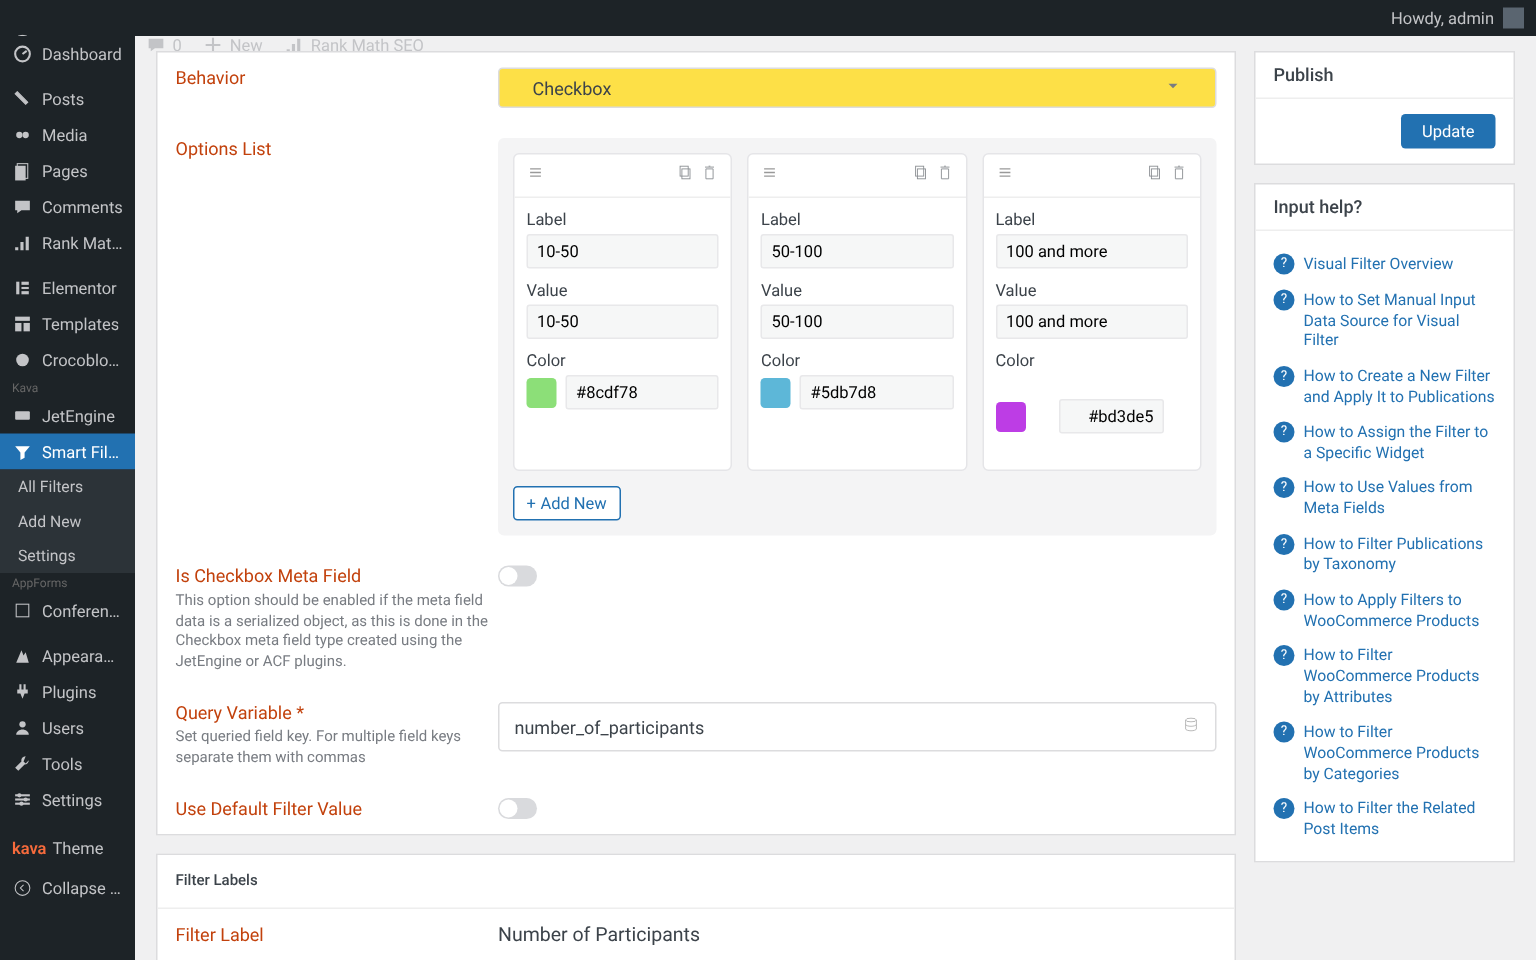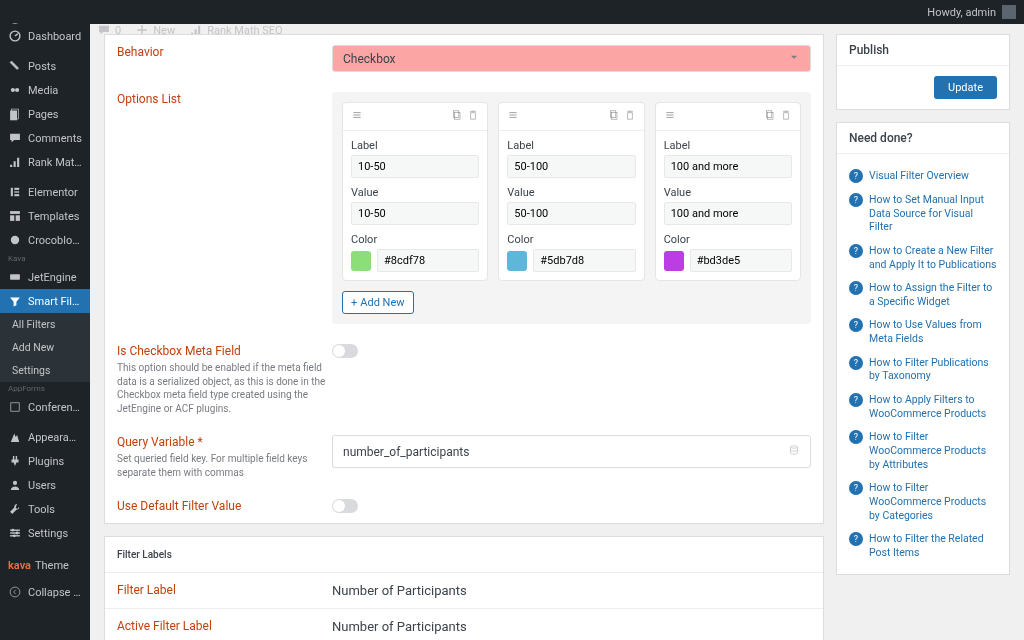--- a/index.html
+++ b/index.html
@@ -26,21 +26,21 @@
 .left-col { flex: 1; }
 .right-col { width: 174px; flex-shrink: 0; }
 .box { background: #fff; border: 1px solid #dcdcde; margin-bottom: 12px; }
 .box-head { padding: 8px 12px; font-weight: 500; font-size: 12px; border-bottom: 1px solid #eee; }
 .box-body { padding: 10px 12px; }
 .form-row { display: flex; padding: 10px 12px; align-items: flex-start; }
 .form-label-col { width: 215px; flex-shrink: 0; }
 .form-label { font-weight: 400; color: #c2410c; font-size: 12px; }
 .form-desc { font-size: 10px; color: #787c82; margin-top: 3px; line-height: 1.35; }
 .form-ctrl { flex: 1; }
-.select-field { display: flex; justify-content: space-between; align-items: center; border: 1px solid #dcdcde; padding: 5px 10px; border-radius: 3px; background: #fca5a5; font-size: 12px; }
+.select-field { display: flex; justify-content: space-between; align-items: center; border: 1px solid #dcdcde; padding: 5px 22px; border-radius: 3px; background: #fde047; font-size: 12px; }
 .text-field { display: flex; align-items: center; width: 100%; border: 1px solid #dcdcde; padding: 8px 10px; border-radius: 3px; background: #fff; font-size: 12px; }
 .text-field .db-icon { margin-left: auto; opacity: .5; }
 .opts-area { background: #f4f4f5; border-radius: 4px; padding: 10px; }
 .opt-cards { display: flex; gap: 10px; margin-bottom: 10px; }
 .opt-card { flex: 1; background: #fff; border: 1px solid #e5e5e8; border-radius: 4px; }
 .card-head { display: flex; align-items: center; padding: 6px 8px; border-bottom: 1px solid #eee; }
 .card-head .drag { color: #999; }
 .card-head .actions { margin-left: auto; display: flex; gap: 4px; opacity: .6; }
 .card-body { padding: 8px; }
 .fld-lbl { font-size: 11px; margin-bottom: 3px; color: #3c434a; }
@@ -318,21 +318,21 @@
                               <rect x="6" y="6" width="9" height="11" fill="none" stroke="currentColor"></rect>
                               <rect x="4" y="3" width="9" height="11" fill="none" stroke="currentColor"></rect>
                             </svg></span>
                           <span class="icon-sm"><svg viewBox="0 0 20 20">
                               <path d="M6 6h8v11H6zM5 4h10M9 3h2" fill="none" stroke="currentColor"></path>
                             </svg></span>
                         </span>
                       </div>
                       <div class="card-body"><div class="fld-lbl">Label</div><input class="fld-in" value="100 and more" style=""><div class="fld-lbl">Value</div><input class="fld-in" value="100 and more" style=""><div class="fld-lbl">Color</div><div class="color-row">
                           <span class="swatch" style="background:#bd3de5"></span>
-                          <input class="fld-in" style="margin: 0px; flex: 1 1 0%;" value="#bd3de5">
+                          <input class="fld-in" style="margin: 16px; flex: 1 1 0%; text-align: right;" value="#bd3de5">
                         </div></div>
                     </div>
                   </div>
                 <button class="add-btn">
                     <span>+</span>
                     <span>Add New</span>
                   </button>
               </div>
             </div>
           </div>
@@ -392,21 +392,21 @@
       </div>
 
       <aside class="right-col">
         <div class="box">
           <div class="box-head">Publish</div>
           <div class="box-body" style="overflow:hidden">
             <button class="update-btn">Update</button>
           </div>
         </div>
         <div class="box">
-          <div class="box-head">Need done?</div>
+          <div class="box-head">Input help?</div>
           <div class="box-body">
             <ul class="help-list" id="help-list">
                 <li>
                   <span class="q">?</span>
                   <a>Visual Filter Overview</a>
                 </li>
                 <li>
                   <span class="q">?</span>
                   <a>How to Set Manual Input Data Source for Visual Filter</a>
                 </li>

